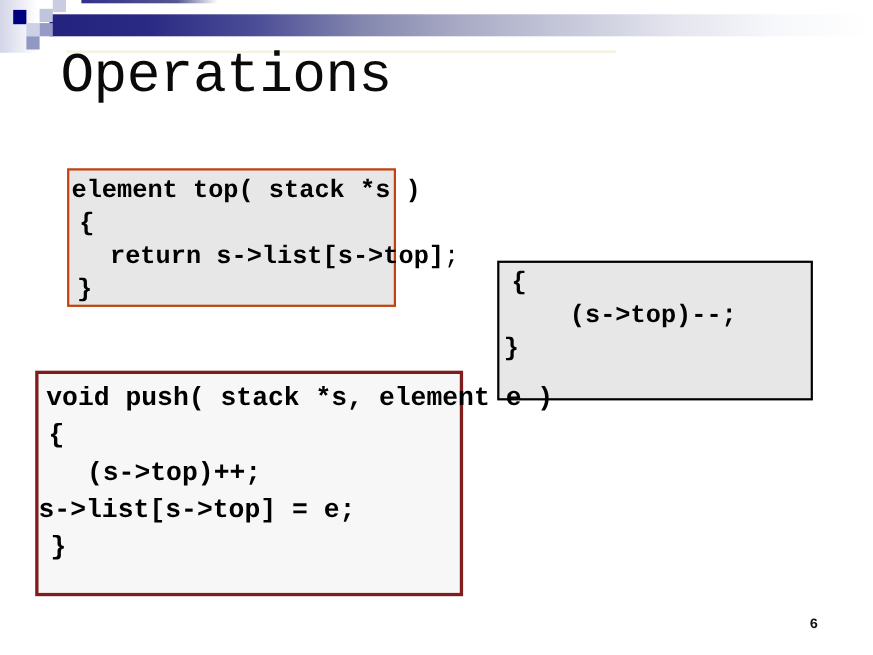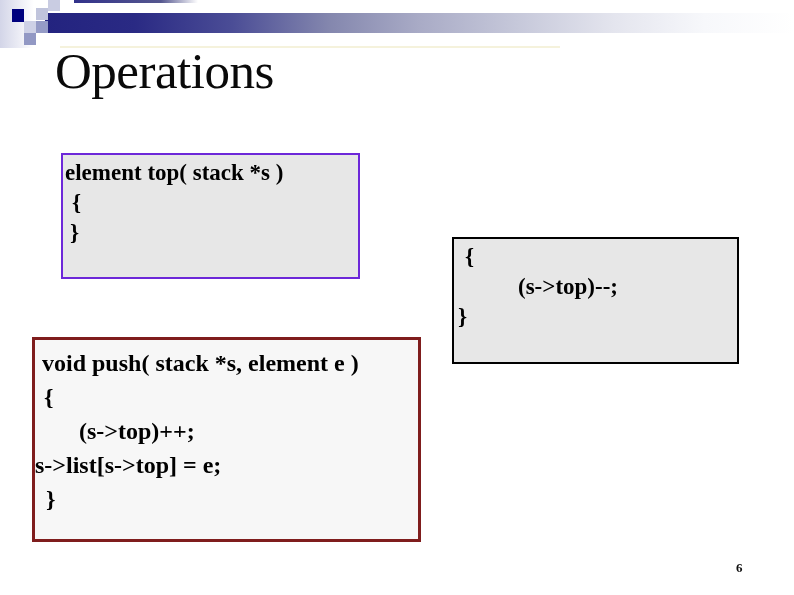--- a/index.html
+++ b/index.html
@@ -2,21 +2,21 @@
 <html><head>
 <meta charset="utf-8">
 <style>
   html, body { margin: 0; padding: 0; background: #ffffff; }
   #slide {
     position: relative;
     width: 794px;
     height: 585px;
     background: #ffffff;
     overflow: hidden;
-    font-family: Liberation Serif, serif;
+    font-family: Liberation Mono, monospace;
   }
 
   
   .decor { position: absolute; }
   #header-bar {
     left: 45px; top: 13px;
     width: 749px; height: 20px;
     background: linear-gradient(90deg,
       #23237f 0%, #2a2a84 12%, #4b4d96 25%, #8487ae 38%,
       #a9abc6 50%, #c6c8da 63%, #e4e5ee 76%, #f7f8fb 88%, #ffffff 100%);
@@ -61,21 +61,21 @@
     color: #000000;
     font-weight: bold;
     white-space: nowrap;
   }
   .code-line { }
 
   #box-top {
     left: 61px; top: 153px;
     width: 299px; height: 126px;
     background: #e7e7e7;
-    border: 2px solid #6d28d9;
+    border: 2px solid #c2410c;
     font-size: 23px;
     line-height: 30px;
     padding-top: 3px;
   }
   #box-push {
     left: 32px; top: 337px;
     width: 389px; height: 205px;
     background: #f7f7f7;
     border: 3px solid #7f1d1d;
     font-size: 24px;
@@ -116,20 +116,21 @@
   <div class="sq" id="sq-b"></div>
   <div class="sq" id="sq-c"></div>
   <div class="sq" id="sq-d"></div>
   <div class="sq" id="sq-e"></div>
 
   <div id="title">Operations</div>
 
   <div class="code-box" id="box-top">
     <div class="code-line" style="padding-left:2px">element top( stack *s )</div>
     <div class="code-line" style="padding-left:9px">{</div>
+    <div class="code-line" style="padding-left:37px"><span>return s-&gt;list[s-&gt;top]</span><span class="normal-weight">;</span></div>
     <div class="code-line" style="padding-left:7px">}</div>
   </div>
 
   <div class="code-box" id="box-pop">
     <div class="code-line" style="padding-left:11px">{</div>
     <div class="code-line" style="padding-left:64px">(s-&gt;top)--;</div>
     <div class="code-line" style="padding-left:4px">}</div>
   </div>
 
   <div class="code-box" id="box-push">

